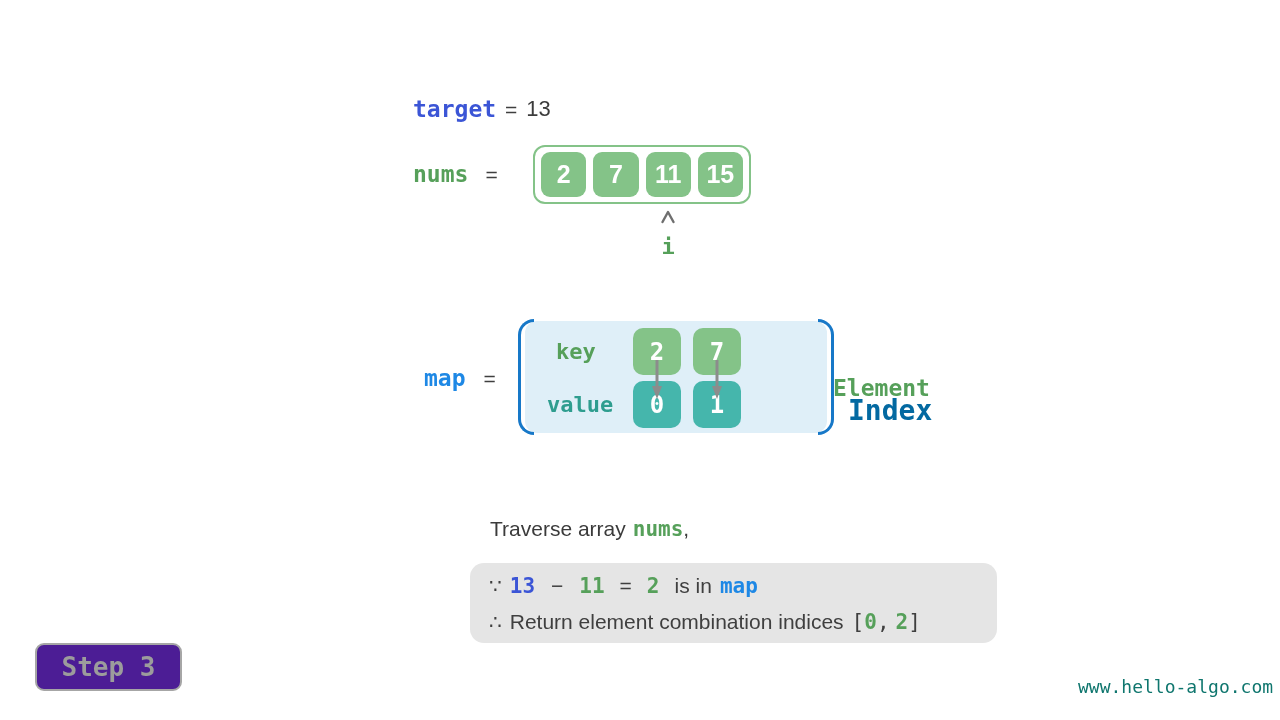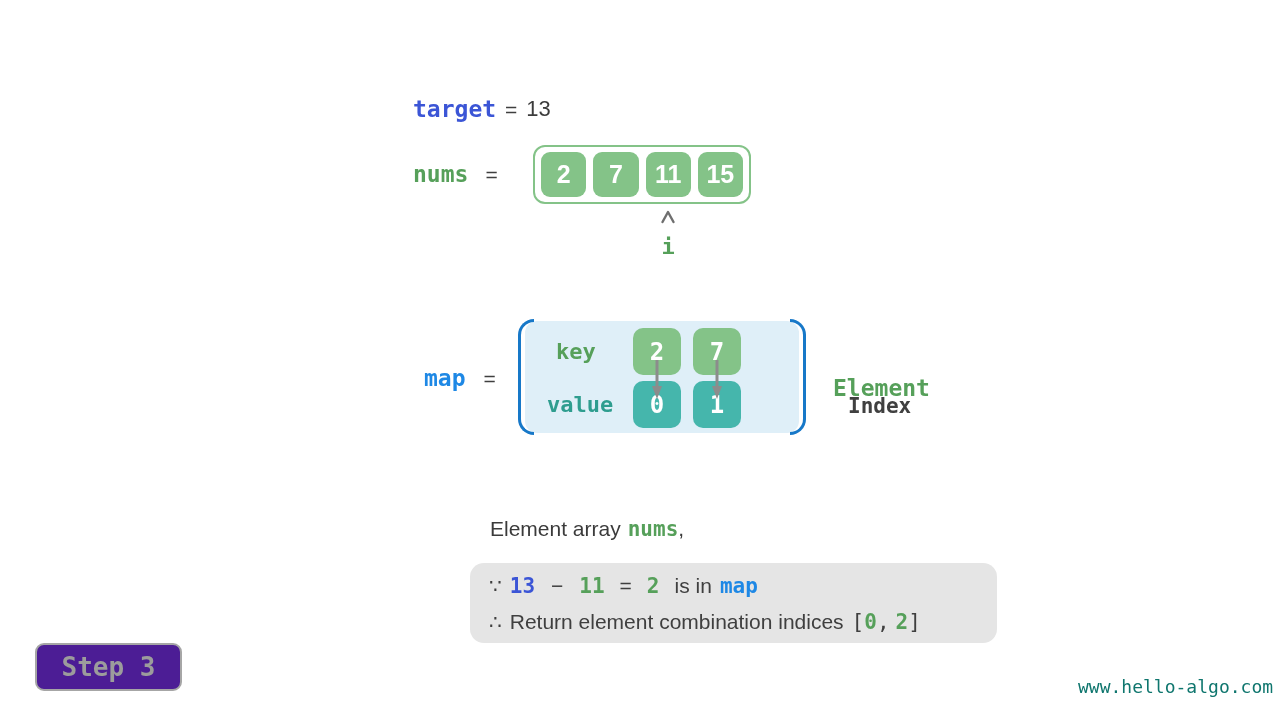--- a/index.html
+++ b/index.html
@@ -32,21 +32,21 @@
     color:#ffffff; font-size:25px; font-weight:bold;
   }
 
   .pointer-caret { position:absolute; left:660px; top:210px; width:16px; height:14px; }
   .pointer-label { position:absolute; left:657px; top:234px; width:22px; text-align:center;
                    color:#56A05A; font-size:22px; }
 
   
   .map-label-row { position:absolute; left:424px; top:365px; display:flex; align-items:baseline; gap:18px; }
 
-  .map-structure { position:absolute; left:518px; top:319px; width:288px; height:116px; }
+  .map-structure { position:absolute; left:518px; top:319px; width:316px; height:116px; }
   .map-fill {
     position:absolute; left:7px; right:7px; top:2px; bottom:2px;
     background:#DFEFF8; border-radius:12px;
   }
   .bracket { position:absolute; top:0; bottom:0; width:16px; box-sizing:border-box; }
   .bracket-left  { left:0;  border:3px solid #1778C8; border-right:none; border-radius:18px 0 0 18px; }
   .bracket-right { right:0; border:3px solid #1778C8; border-left:none;  border-radius:0 18px 18px 0; }
 
   .map-key-label   { position:absolute; left:38px; top:20px;  color:#56A05A; font-size:22px; }
   .map-value-label { position:absolute; left:29px; top:73px;  color:#2E9D8F; font-size:22px;text-align:center; }
@@ -58,21 +58,21 @@
   }
   .cell-key   { top:9px;  background:#84C388; }
   .cell-value { top:62px; background:#45B6AC; }
   .col-a { left:115px; }
   .col-b { left:175px; }
   .map-arrow { position:absolute; top:40px; width:12px; height:42px; z-index:2; }
   .arrow-a { left:133px; }
   .arrow-b { left:193px; }
 
   .element-label { position:absolute; left:833px; top:343px; color:#56A05A; font-size:23px;margin-top:32px; }
-  .index-label   { position:absolute; left:848px; top:394px; color:#404040; font-size:21px; }
+  .index-label   { position:absolute; left:848px; top:394px; color:#0369a1; font-size:28px; }
 
   
   .traverse-line { position:absolute; left:490px; top:517px; font-size:21px; color:#3B3B3B;
                    display:flex; align-items:baseline; }
   .traverse-line .code { font-size:21px; margin-left:7px; }
 
   .conclusion-box {
     position:absolute; left:470px; top:563px; width:527px; height:80px;
     background:#E5E5E5; border-radius:14px;
   }
@@ -152,21 +152,21 @@
     <svg class="map-arrow arrow-b" viewBox="0 0 12 42">
       <line x1="6" y1="1" x2="6" y2="29" stroke="#8C8C8C" stroke-width="3"></line>
       <path d="M1 27 L11 27 L6 40 Z" fill="#8C8C8C"></path>
     </svg>
   </div>
 
   <span class="mono element-label">Element</span>
   <span class="mono index-label">Index</span>
 
   <div class="traverse-line">
-    <span>Element array</span>
+    <span>Traverse array</span>
     <span class="mono num-green code">nums</span>
     <span>,</span>
   </div>
 
   <div class="conclusion-box">
     <div class="c-line c-line1">
       <span class="sym mr8">∵</span>
       <span class="mono num-blue mr16">13</span>
       <span class="dark mr16">−</span>
       <span class="mono num-green mr15">11</span>

